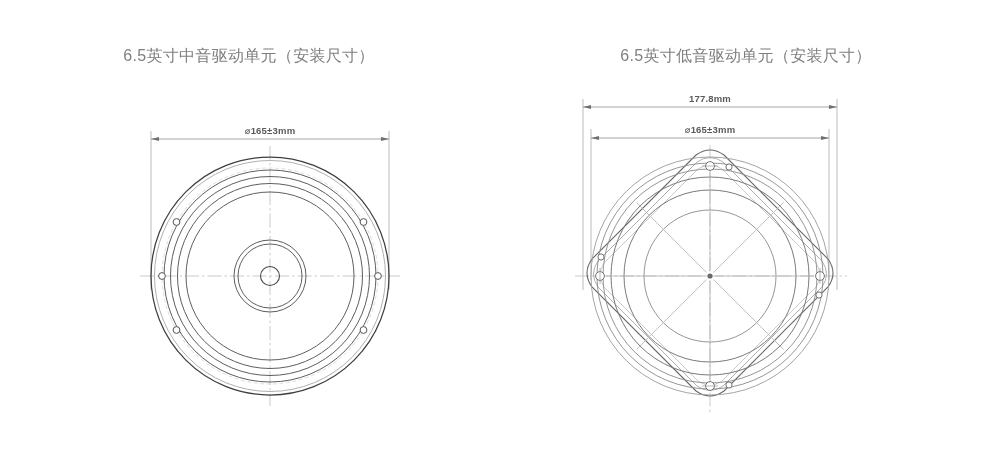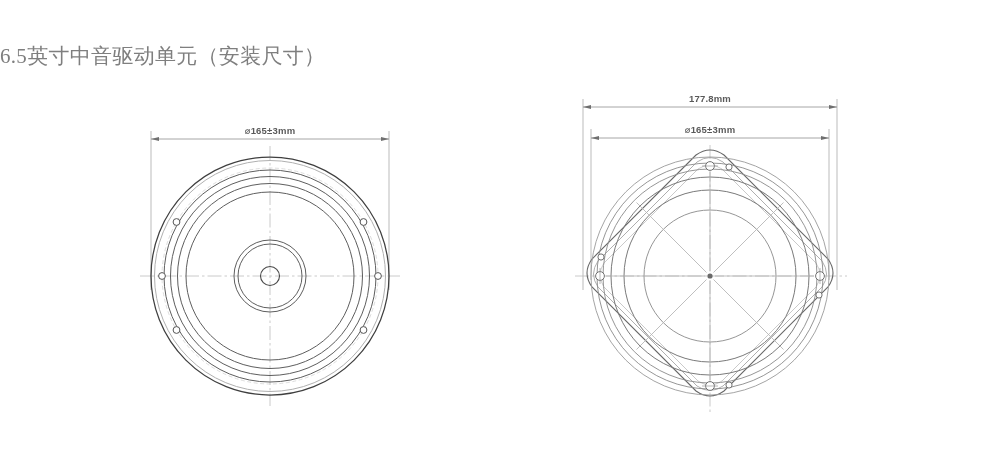--- a/index.html
+++ b/index.html
@@ -27,28 +27,27 @@
     height: 457px;
   }
   #panel-mid  { left: 0px;   width: 498px; }
   #panel-bass { left: 497px; width: 498px; }
 
   .panel-title {
     position: absolute;
     top: 40px;
     left: 0;
     width: 100%;
-    text-align: left;
-    font-size: 21px;
+    text-align: center;
+    font-size: 16px;
     line-height: 32px;
     letter-spacing: 0.3px;
     color: #7f7f7f;
     white-space: nowrap;
     font-weight: 400;
-    font-family: Liberation Serif, serif;
   }
   .drawing-svg {
     position: absolute;
     top: 0;
     left: 0;
     width: 498px;
     height: 457px;
     display: block;
   }
   .dim-text {
@@ -121,20 +120,21 @@
         <circle cx="176.5" cy="222" r="3.4"></circle>
         <circle cx="176.5" cy="330" r="3.4"></circle>
         <circle cx="162" cy="276" r="3.4"></circle>
         <circle cx="378" cy="276" r="3.4"></circle>
       </g>
     </svg>
   </div>
 
   <div class="panel" id="panel-bass">
 
+    <div class="panel-title">6.5英寸低音驱动单元（安装尺寸）</div>
 
     <svg class="drawing-svg" viewBox="0 0 498 457">
       <defs>
         <marker id="arrL2" markerWidth="9" markerHeight="7" refX="8" refY="3.5" orient="auto" markerUnits="userSpaceOnUse">
           <path d="M8,3.5 L0,1.4 L0,5.6 Z" fill="#6f6f6f"></path>
         </marker>
         <marker id="arrR2" markerWidth="9" markerHeight="7" refX="1" refY="3.5" orient="auto" markerUnits="userSpaceOnUse">
           <path d="M1,3.5 L9,1.4 L9,5.6 Z" fill="#6f6f6f"></path>
         </marker>
       </defs>

